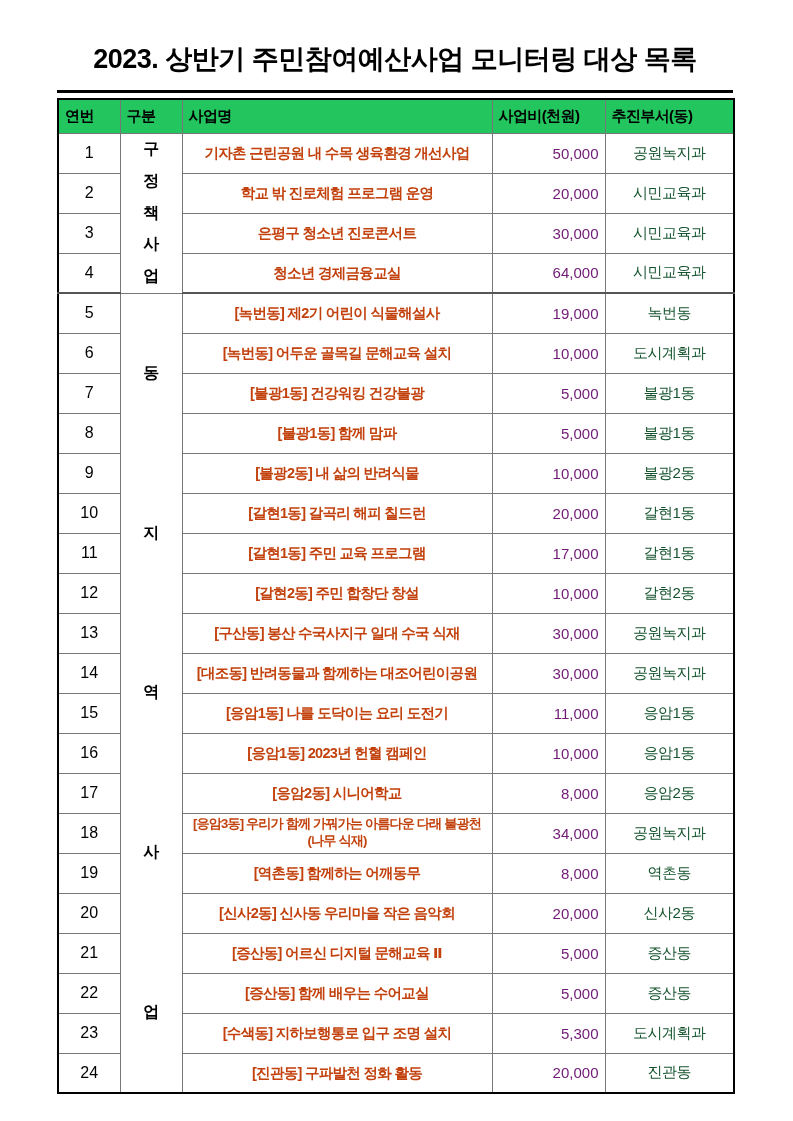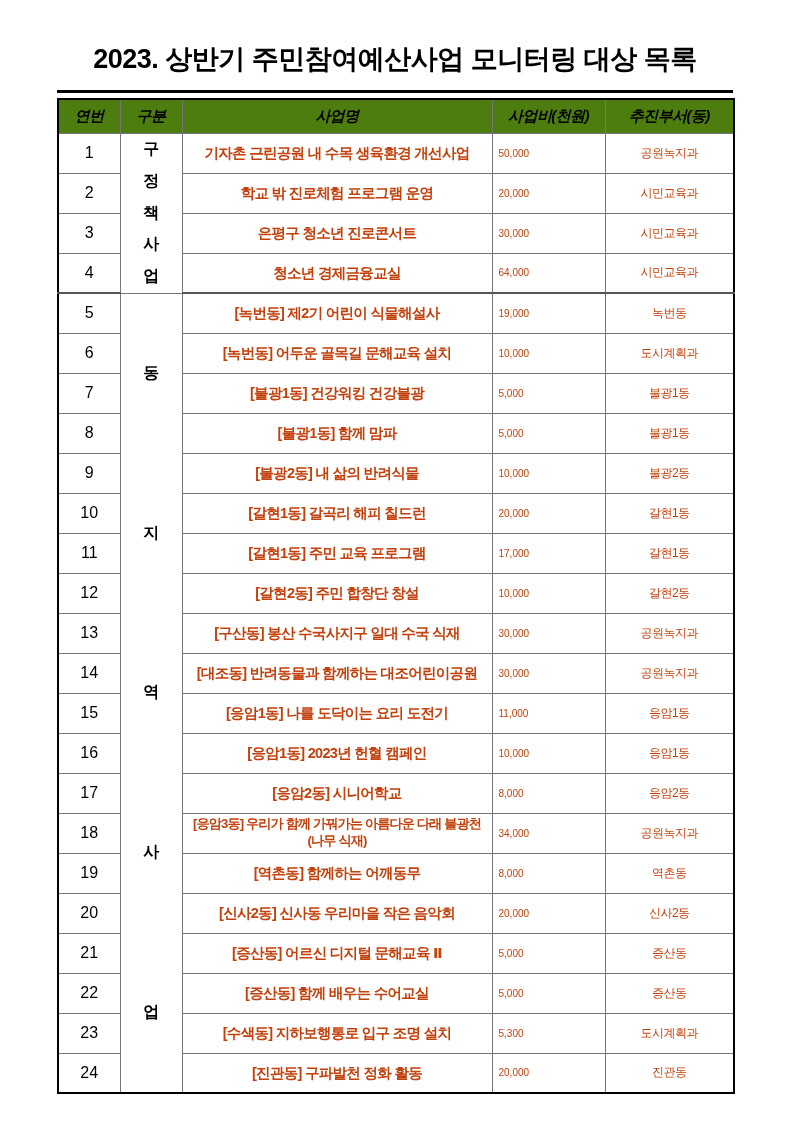--- a/index.html
+++ b/index.html
@@ -62,29 +62,28 @@
   }
 
   
   col.c-no    { width: 62px; }
   col.c-grp   { width: 62px; }
   col.c-name  { width: 310px; }
   col.c-cost  { width: 113px; }
   col.c-dept  { width: 129px; }
 
   thead th {
-    background: #4d7c0f;
+    background: #22c55e;
     height: 34px;
     font-size: 15px;
     font-weight: bold;
-    text-align: center;
+    text-align: left;
     letter-spacing: -0.6px;
     border-bottom: 2.5px solid #000000;
     color: #000000;
-    font-style: italic;
   }
 
   tbody td {
     height: 40px;
   }
   td.no {
     text-align: center;
     font-size: 16px;
     color: #000000;
   }
@@ -115,30 +114,30 @@
     line-height: 1.25;
     padding-left: 9px;
   }
   td.pname.two-line {
     font-size: 13.2px;
     letter-spacing: -0.9px;
     line-height: 1.28;
     margin-top: 32px;
   }
   td.cost {
-    text-align: left;
-    font-size: 10px;
+    text-align: right;
+    font-size: 15px;
     padding-right: 10px;
-    color: #c2410c;
+    color: #701a75;
   }
   td.dept {
     text-align: center;
-    font-size: 12px;
+    font-size: 15px;
     letter-spacing: -0.5px;
-    color: #c2410c;
+    color: #14532d;
   }
 
   
   tr.group-end td {
     border-bottom: 2.5px solid #555555;
   }
 </style>
 </head>
 <body>
 

